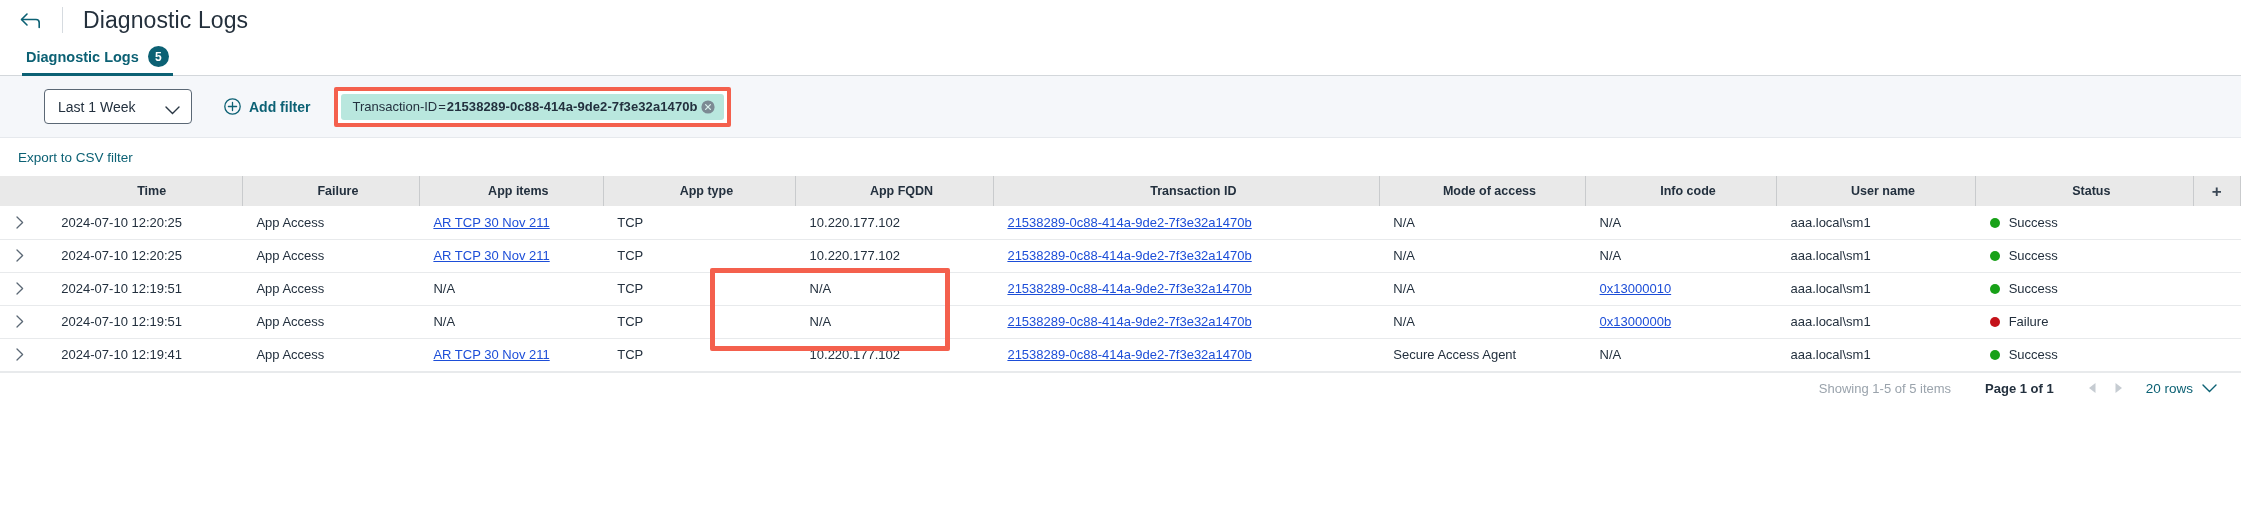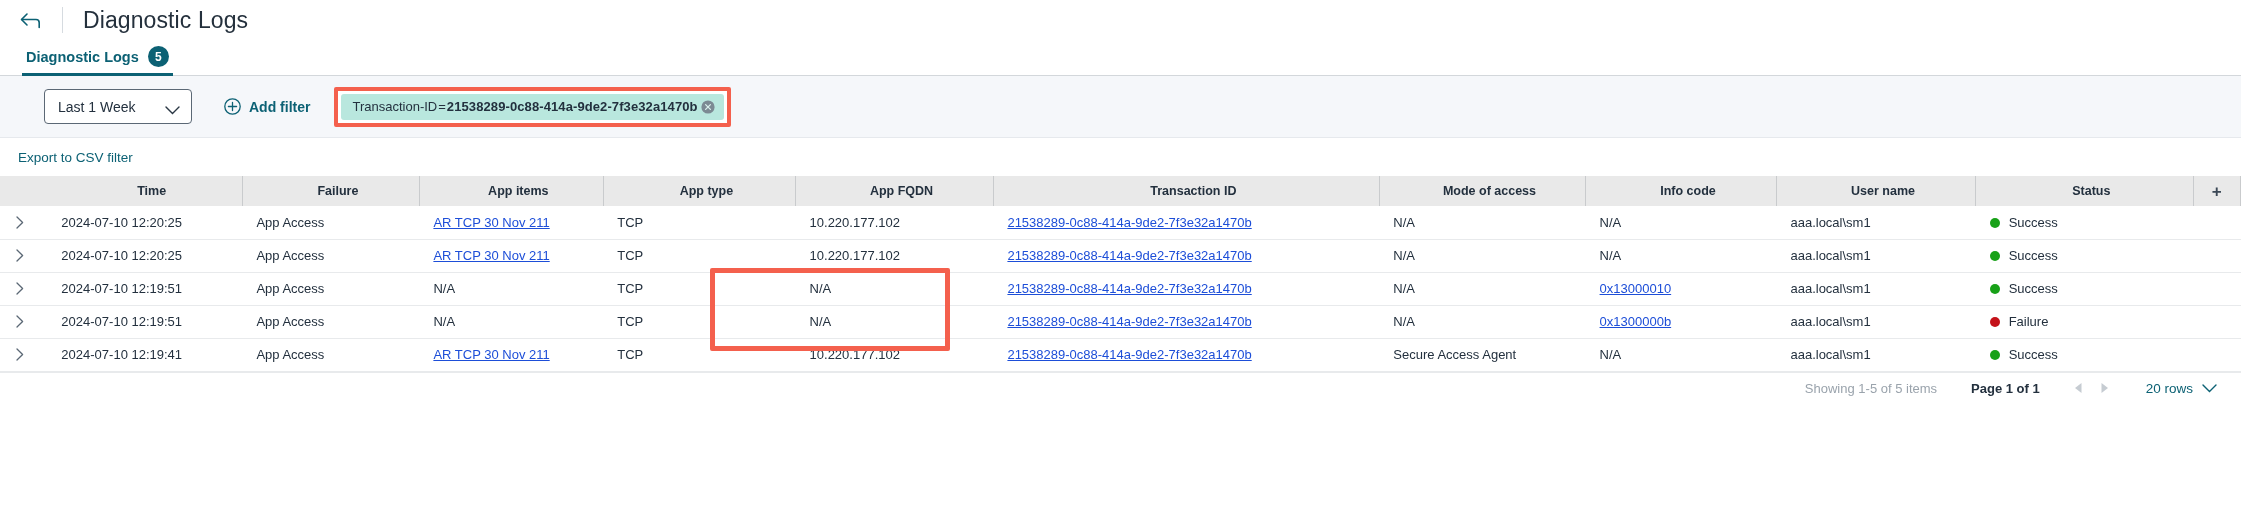--- a/index.html
+++ b/index.html
@@ -107,21 +107,21 @@
   }
 
   
   .footer {
     height: 32px; display:flex; align-items:center; justify-content:flex-end;
     gap: 0; padding-right: 24px; background:#fff; border-top:1px solid #e8eaec;
   }
   .showing { font-size:13px; color:#9aa3ac; margin-right: 34px; }
   .pageinfo { font-size:13px; color:#23303e; font-weight:600; margin-right: 26px; }
   .arrowbtn { width: 26px; height:20px; display:flex; align-items:center; justify-content:center; }
-  .rows-sel { display:flex; align-items:center; gap:9px; margin-left: 28px; color:#0c6174; font-size:13.5px; cursor:pointer; }
+  .rows-sel { display:flex; align-items:center; gap:9px; margin-left: 14px; color:#0c6174; font-size:13.5px; cursor:pointer; }
 </style>
 </head>
 <body>
 
 <div class="page">
 
   <div class="topbar">
     <span class="back-arrow">
       <svg width="24" height="18" viewBox="0 0 24 18" fill="none">
         <path d="M8 3 L2.5 8.5 L8 14" stroke="#0c6174" stroke-width="1.6" fill="none" stroke-linecap="round" stroke-linejoin="round"></path>

